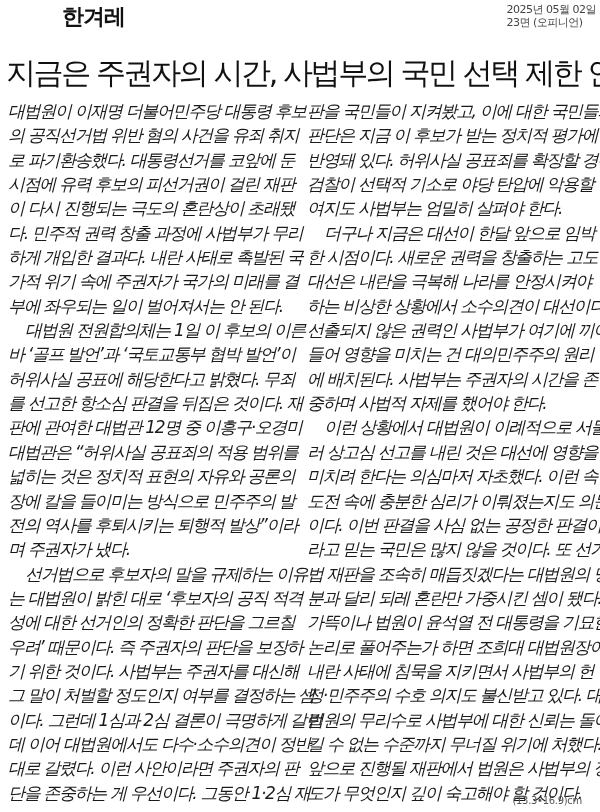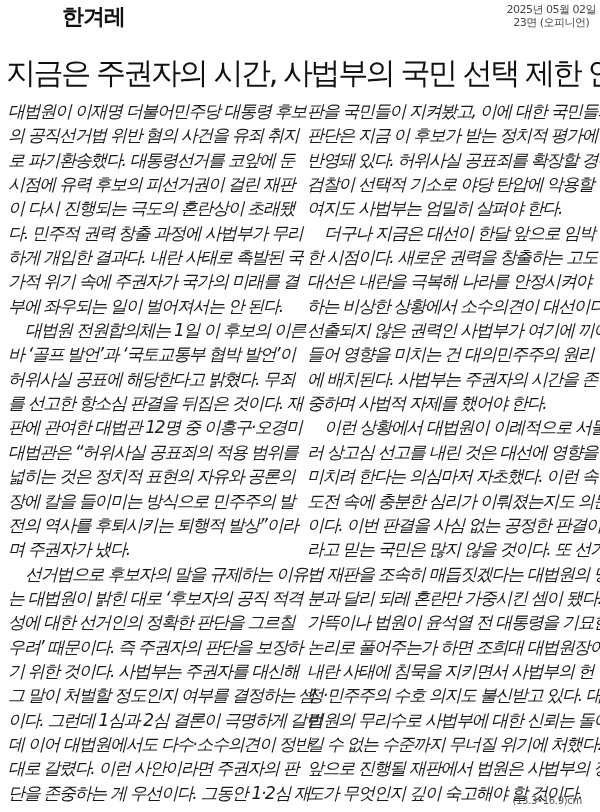--- a/index.html
+++ b/index.html
@@ -22,21 +22,21 @@
       font-size: 22px;
       font-weight: bold;
       letter-spacing: -1px;
       color: #111;
       margin-left: 40px;
     }
     .meta {
       position: absolute;
       right: 4px;
       top: 3px;
-      text-align: center;
+      text-align: left;
       font-size: 11px;
       line-height: 13px;
       color: #444;
       letter-spacing: -0.5px;
     }
     .headline {
       position: absolute;
       left: 6px;
       top: 34px;
       width: 590px;

